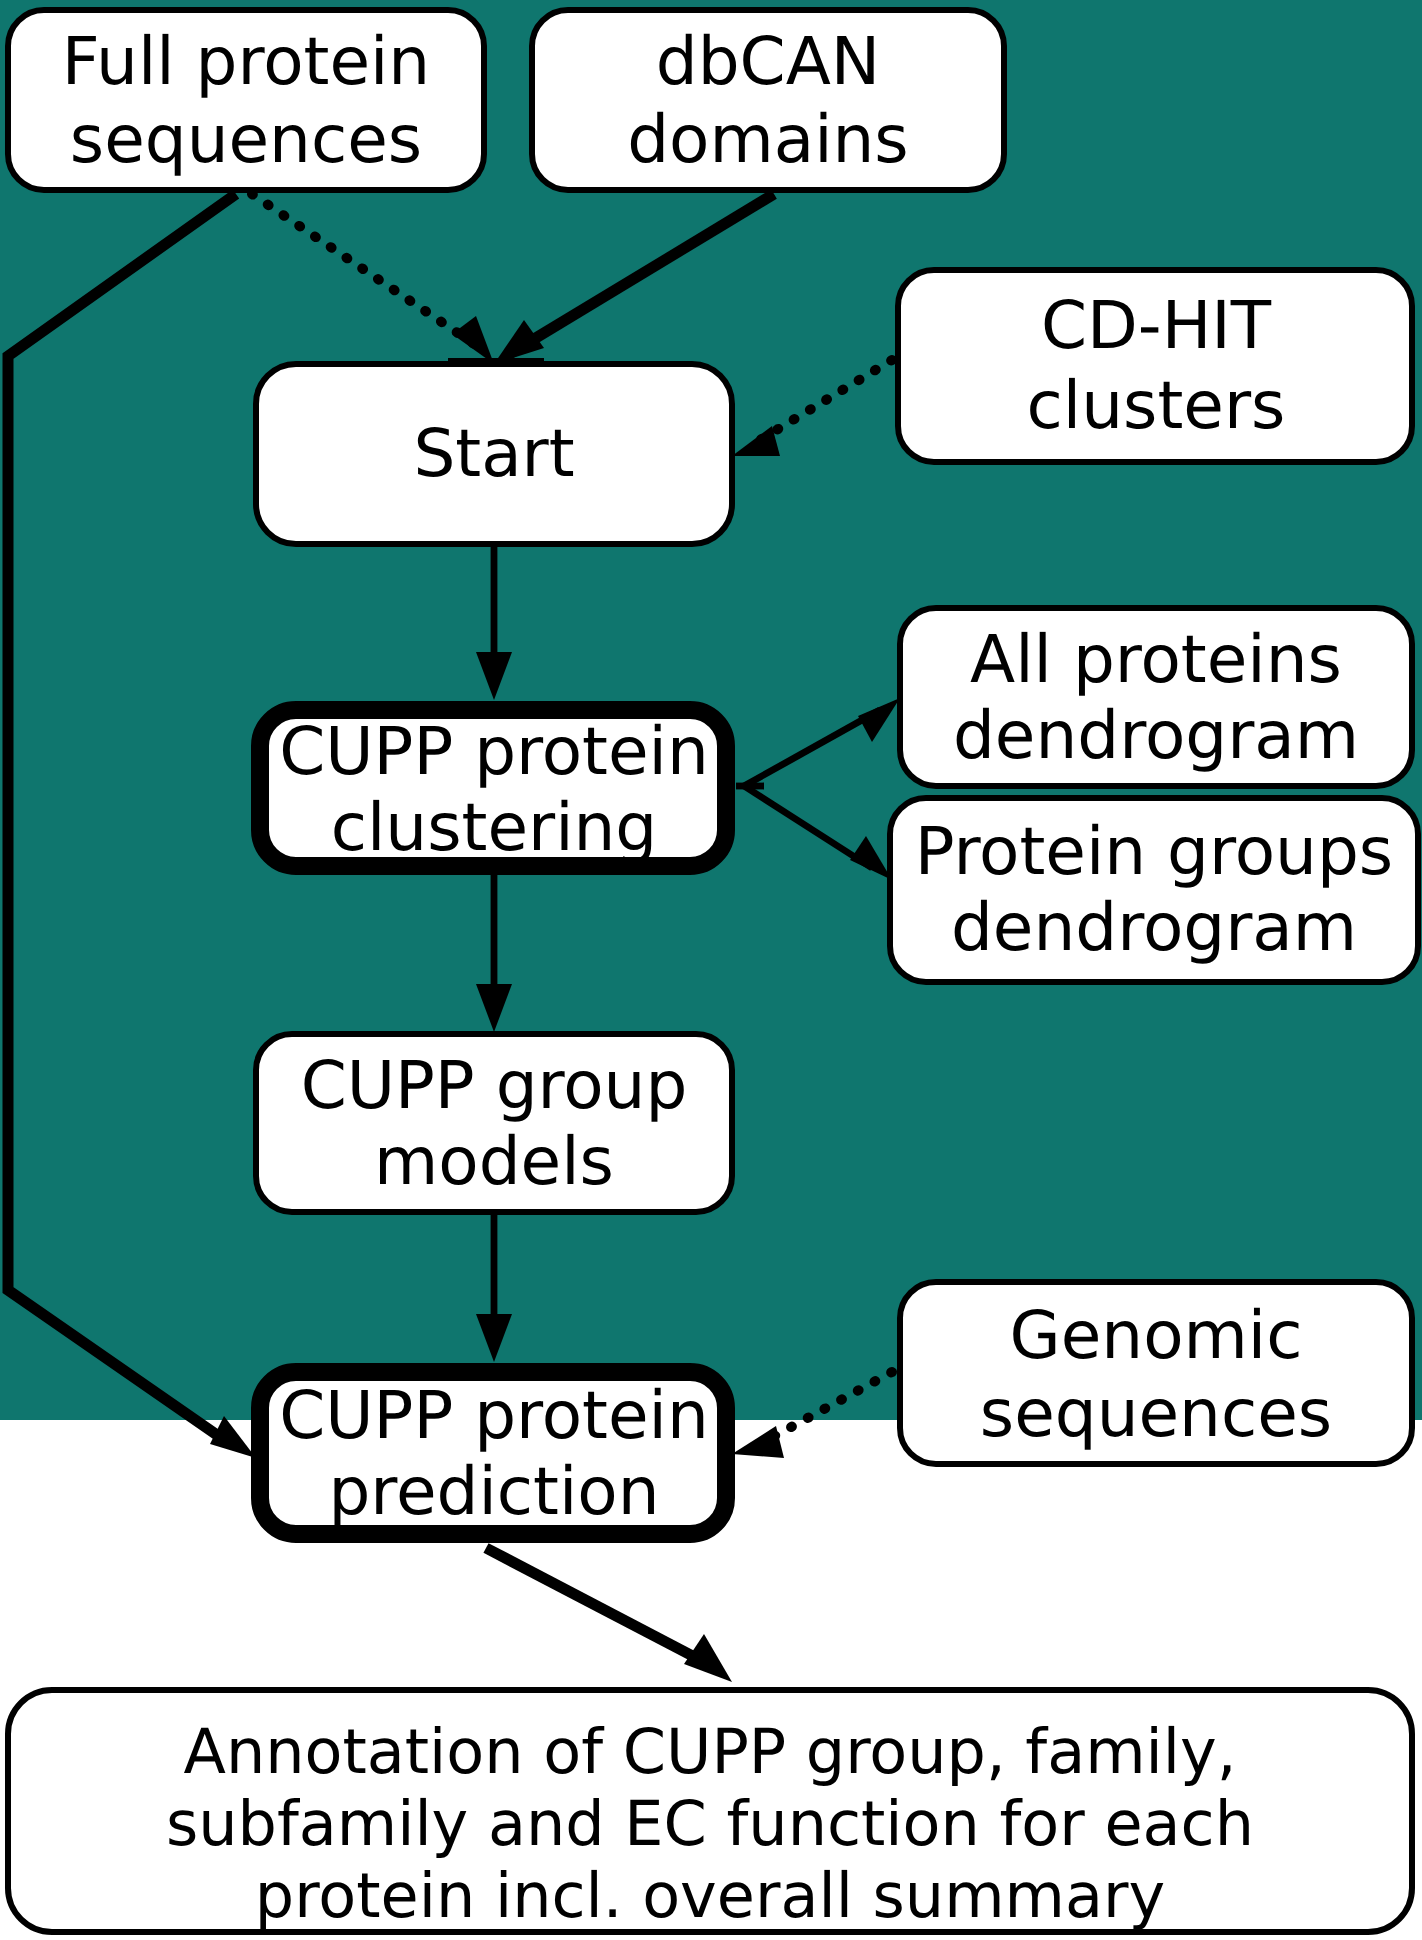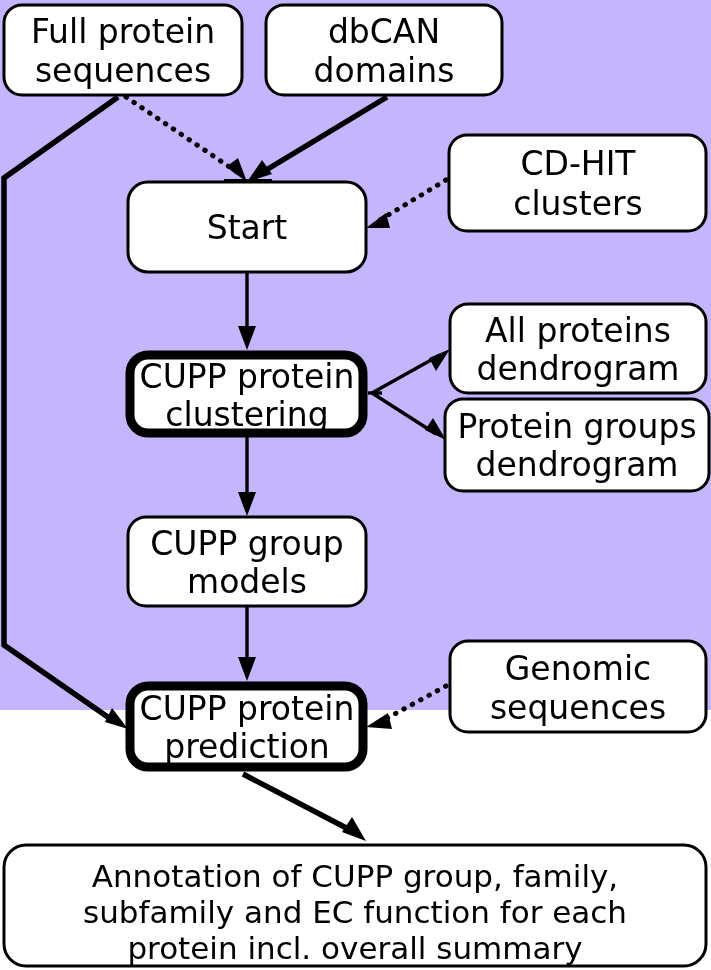--- a/index.html
+++ b/index.html
@@ -10,21 +10,21 @@
   body {
     width: 711px;
     height: 970px;
     font-family: "DejaVu Sans", sans-serif;
     overflow: hidden;
   }
   #flowchart-root {
     position: relative;
     width: 711px;
     height: 710px;
-    background: #c4b5fd;
+    background: #0f766e;
   }
   svg.diagram {
     display: block;
     width: 711px;
     height: 970px;
   }
   .node-box {
     fill: #ffffff;
     stroke: #000000;
     stroke-width: 3;

